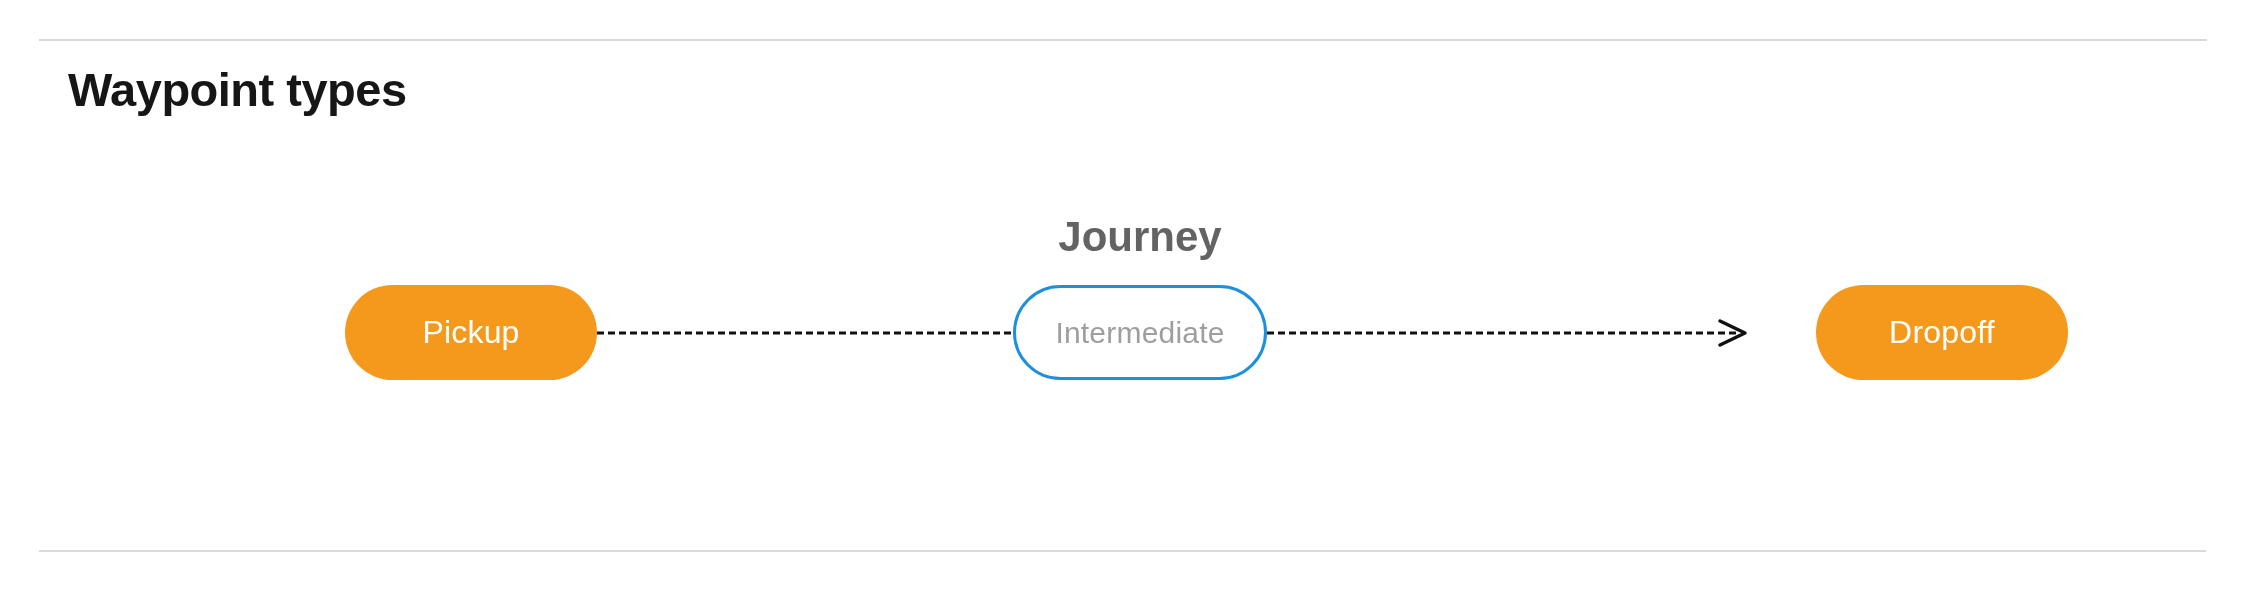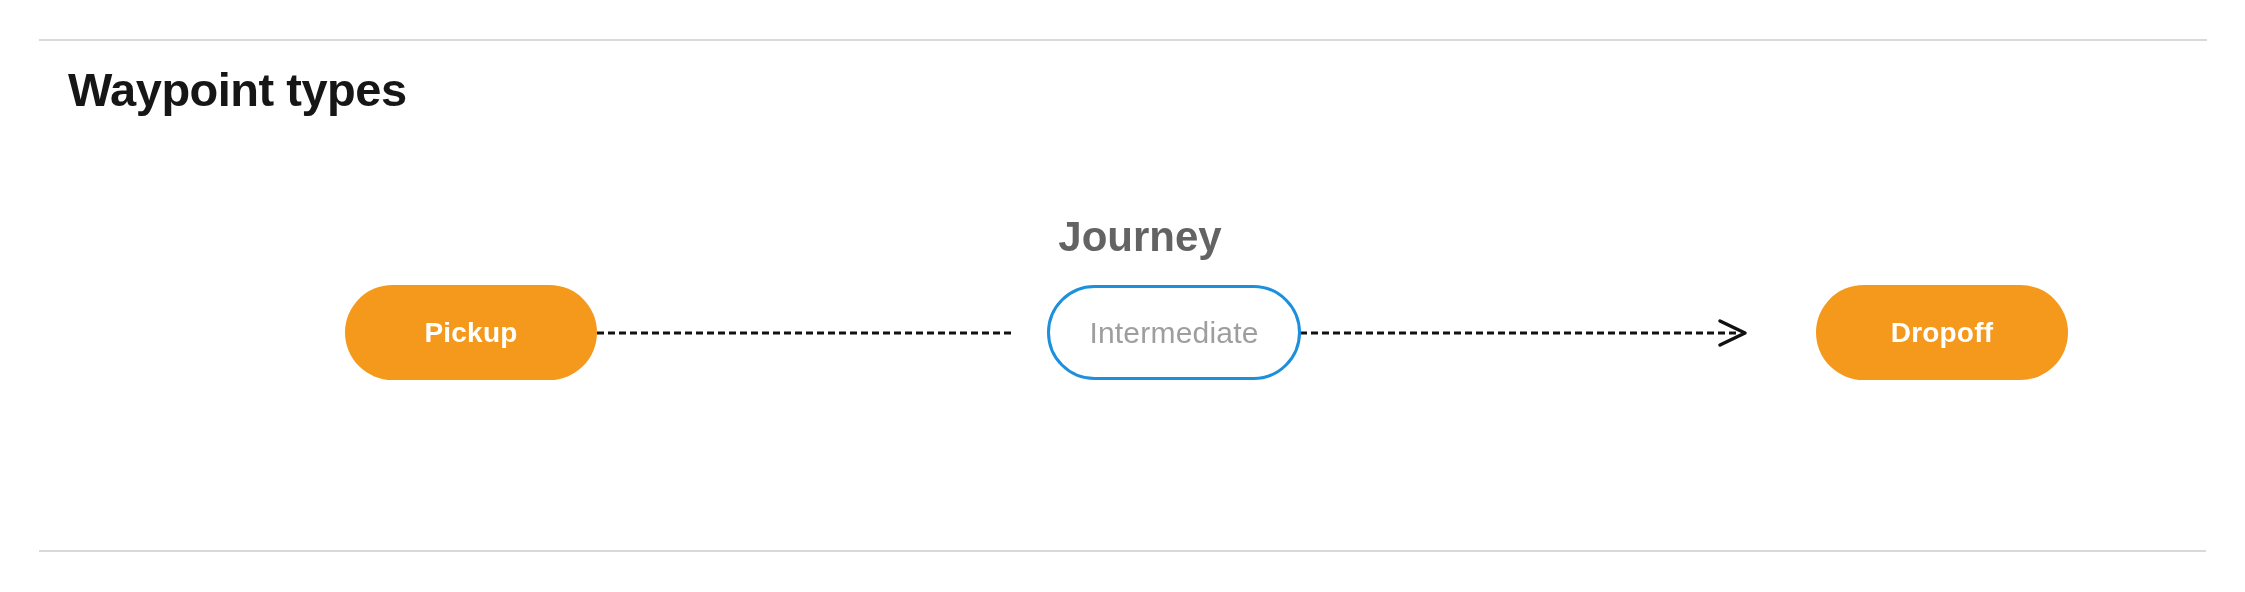--- a/index.html
+++ b/index.html
@@ -71,32 +71,32 @@
 
   .node {
     position: absolute;
     top: 285px;
     height: 95px;
     border-radius: 48px;
     display: flex;
     align-items: center;
     justify-content: center;
     box-sizing: border-box;
-    font-size: 28px;
-    font-weight: 700;
+    font-size: 32px;
+    font-weight: 400;
     letter-spacing: 0.2px;
   }
   .node.terminal {
     background: var(--accent-orange, #f5991d);
     color: #ffffff;
   }
   .node.pickup  { left: 345px;  width: 252px; }
   .node.dropoff { left: 1816px; width: 252px; }
   .node.intermediate {
-    left: 1047px;
+    left: 1013px;
     width: 254px;
     background: #ffffff;
     border: 3px solid var(--accent-blue, #1c90dc);
     color: var(--text-muted, #9e9e9e);
     font-weight: 500;
     font-size: 30px;
   }
 </style>
 </head>
 <body>

